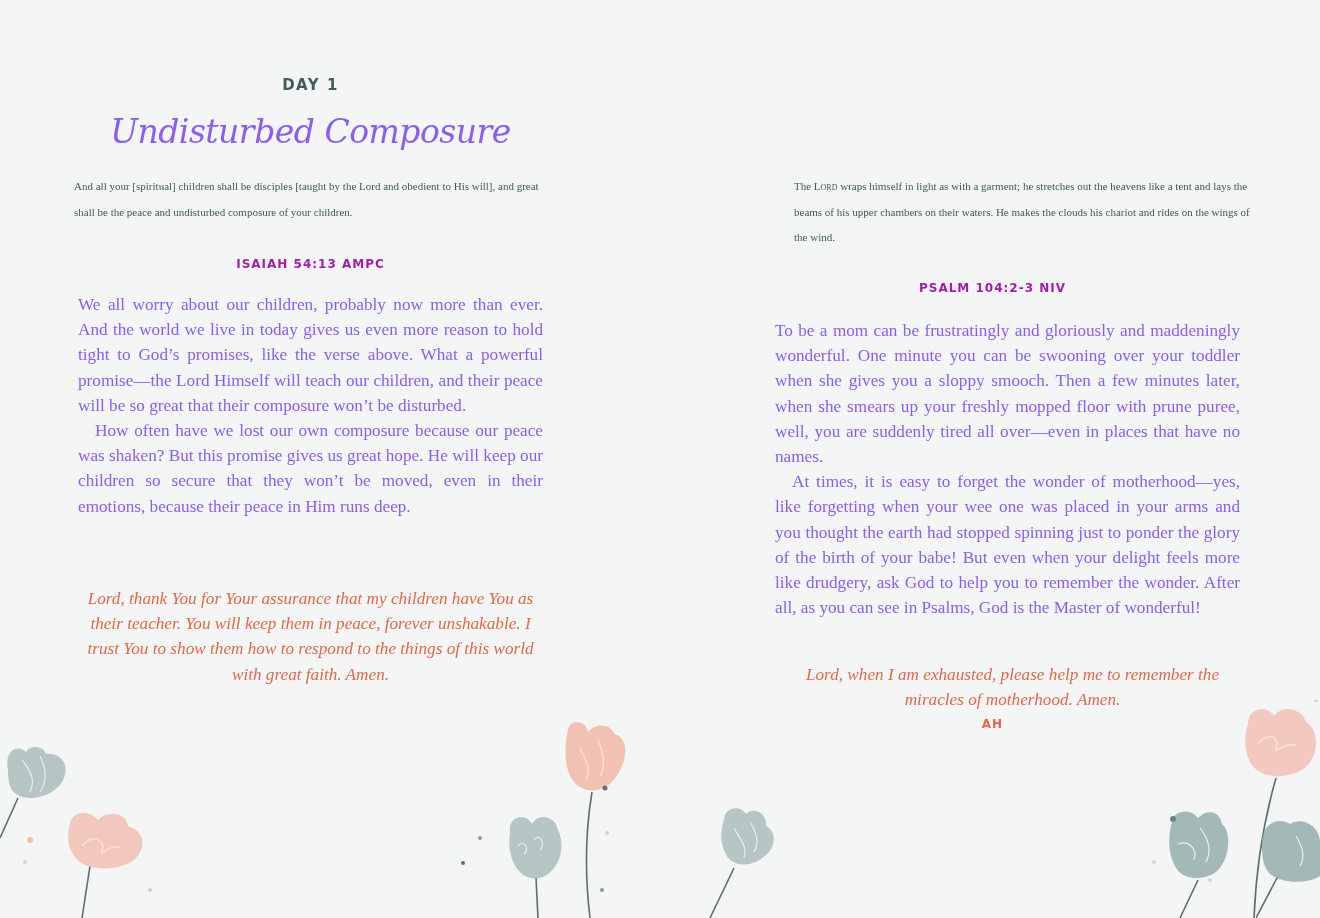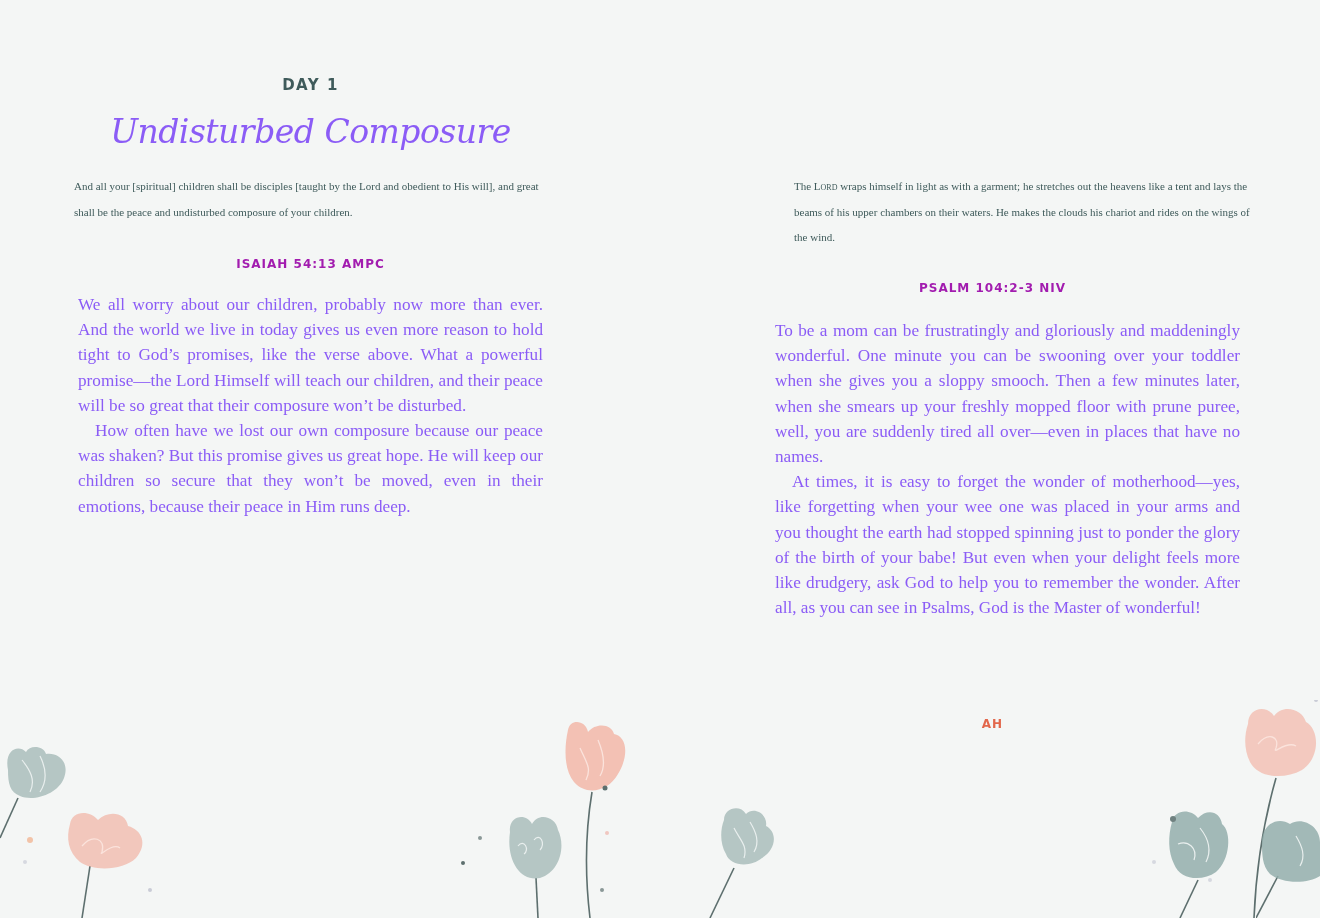--- a/index.html
+++ b/index.html
@@ -64,20 +64,21 @@
   <section class="page page-left">
     <div class="col" style="top:0;height:706px;">
       <div class="day-label" style="top:76px;">DAY 1</div>
       <div class="title" style="top:112px;">Undisturbed Composure</div>
       <div class="verse" style="top:174px;left:-4px;right:-4px;">And all your [spiritual] children shall be disciples [taught by the Lord and obedient to His will], and great shall be the peace and undisturbed composure of your children.</div>
       <div class="ref" style="top:257px;">ISAIAH 54:13 AMPC</div>
       <div class="body-text" style="top:292px;">
         <p>We all worry about our children, probably now more than ever. And the world we live in today gives us even more reason to hold tight to God’s promises, like the verse above. What a powerful promise—the Lord Himself will teach our children, and their peace will be so great that their composure won’t be disturbed.</p>
         <p class="indent">How often have we lost our own composure because our peace was shaken? But this promise gives us great hope. He will keep our children so secure that they won’t be moved, even in their emotions, because their peace in Him runs deep.</p>
       </div>
+      <div class="prayer" style="top:586px;left:-4px;right:-4px;">Lord, thank You for Your assurance that my children have You as their teacher. You will keep them in peace, forever unshakable. I trust You to show them how to respond to the things of this world with great faith. Amen.</div>
     </div>
 
     <svg class="flower" style="left:0;top:740px;" width="90" height="120" viewBox="0 0 90 120">
       <line x1="18" y1="58" x2="0" y2="98" stroke="#5d6f6e" stroke-width="1.6"></line>
       <path d="M8 30 C4 10 18 4 26 12 C30 4 44 6 46 14 C58 12 70 22 64 38 C58 54 34 62 20 56 C10 52 8 44 8 30 Z" fill="#a9bdbb" opacity="0.85"></path>
       <path d="M22 20 C30 30 36 40 30 52 M40 16 C46 28 48 40 40 52" stroke="#e9efee" stroke-width="1.2" fill="none"></path>
     </svg>
     <svg class="flower" style="left:62px;top:808px;" width="100" height="110" viewBox="0 0 100 110">
       <line x1="28" y1="58" x2="20" y2="110" stroke="#5d6f6e" stroke-width="1.6"></line>
       <path d="M8 16 C10 2 28 2 36 12 C46 2 64 4 66 18 C80 22 86 36 74 50 C62 62 32 64 18 54 C6 44 4 30 8 16 Z" fill="#f2b7a8" opacity="0.75"></path>
@@ -116,20 +117,21 @@
   <section class="page page-right">
     <div class="col" style="top:0;height:918px;">
       <div class="verse" style="top:174px;left:-20px;right:-10px;margin-left:39px;">
         <span>The </span><span class="sc">Lord</span><span> wraps himself in light as with a garment; he stretches out the heavens like a tent and lays the beams of his upper chambers on their waters. He makes the clouds his chariot and rides on the wings of the wind.</span>
       </div>
       <div class="ref" style="top:281px;left:-30px;right:0;">PSALM 104:2-3 NIV</div>
       <div class="body-text" style="top:318px;">
         <p>To be a mom can be frustratingly and gloriously and maddeningly wonderful. One minute you can be swooning over your toddler when she gives you a sloppy smooch. Then a few minutes later, when she smears up your freshly mopped floor with prune puree, well, you are suddenly tired all over—even in places that have no names.</p>
         <p class="indent">At times, it is easy to forget the wonder of motherhood—yes, like forgetting when your wee one was placed in your arms and you thought the earth had stopped spinning just to ponder the glory of the birth of your babe! But even when your delight feels more like drudgery, ask God to help you to remember the wonder. After all, as you can see in Psalms, God is the Master of wonderful!</p>
       </div>
+      <div class="prayer" style="top:662px;left:10px;right:0;">Lord, when I am exhausted, please help me to remember the miracles of motherhood. Amen.</div>
       <div class="initials" style="top:717px;left:-30px;right:0;">AH</div>
     </div>
 
     <svg class="flower" style="left:20px;top:800px;" width="90" height="118" viewBox="0 0 90 118">
       <line x1="34" y1="68" x2="10" y2="118" stroke="#5d6f6e" stroke-width="1.6"></line>
       <path d="M24 20 C24 8 40 4 46 14 C54 6 68 14 66 26 C78 32 76 50 62 58 C50 68 30 66 26 54 C20 44 20 30 24 20 Z" fill="#a9bdbb" opacity="0.85"></path>
       <path d="M34 28 C40 40 48 46 44 58 M50 22 C56 32 60 42 54 52" stroke="#e9efee" stroke-width="1.2" fill="none"></path>
     </svg>
 
     <svg class="flower" style="left:560px;top:700px;" width="80" height="218" viewBox="0 0 80 218">

